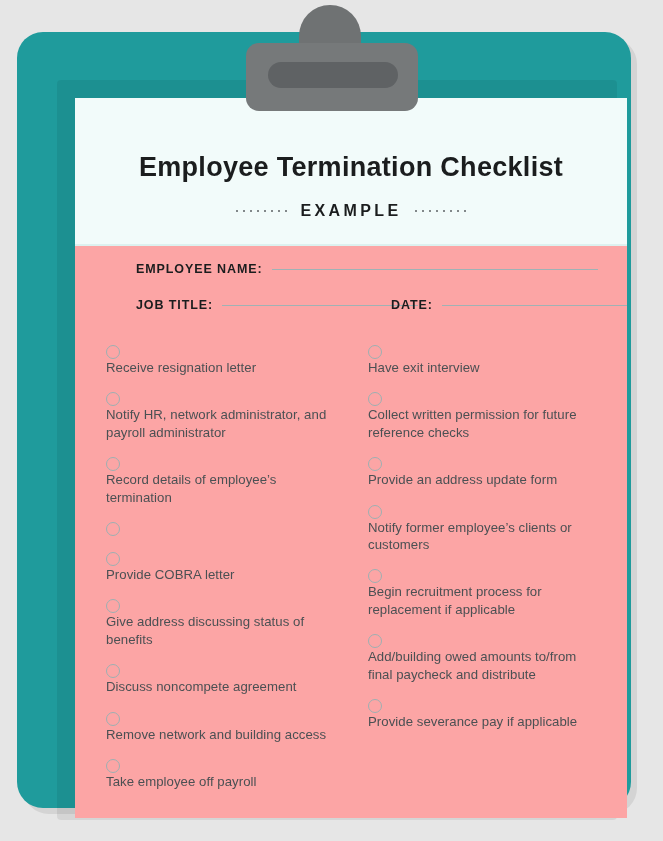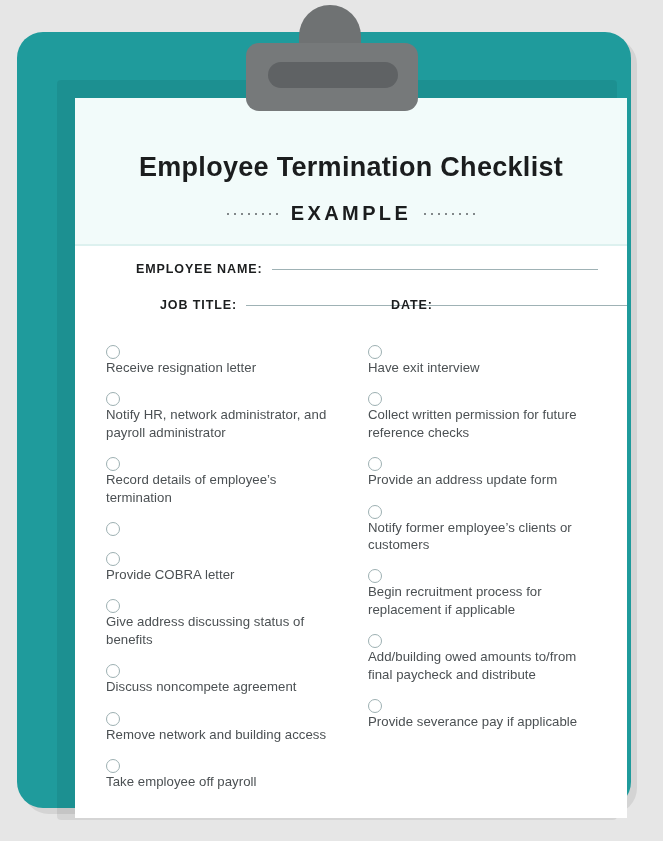--- a/index.html
+++ b/index.html
@@ -37,21 +37,21 @@
     background: rgba(0,0,0,0.07);
   }
 
   
   #paper-sheet {
     position: absolute;
     left: 58px;
     top: 66px;
     width: 552px;
     height: 720px;
-    background: #ffffff;
+    background: #fca5a5;
     overflow: hidden;
   }
 
   
   #header-band {
     position: absolute;
     left: 0;
     top: 0;
     width: 552px;
     height: 146px;
@@ -86,42 +86,42 @@
     align-items: center;
   }
   .dot-rule i {
     display: block;
     width: 2px;
     height: 2px;
     background: #5d6265;
     border-radius: 50%;
   }
   #example-label {
-    font-size: 20px;
+    font-size: 16px;
     font-weight: bold;
     letter-spacing: 3.4px;
     color: #1b1d1e;
     text-align: right;
   }
 
   
   #form-fields {
     position: absolute;
     left: 0;
     top: 146px;
     width: 552px;
   }
   .field-row {
     position: absolute;
     display: flex;
     align-items: baseline;
     padding-left: 28px;
   }
   #field-row-name { left: 33px; top: 18px; }
-  #field-row-job  { left: 33px; top: 54px; margin-left: 24px; }
+  #field-row-job  { left: 33px; top: 54px; }
   #field-row-date { left: 288px; top: 54px; }
   .field-label {
     font-size: 12.5px;
     font-weight: bold;
     letter-spacing: 0.9px;
     color: #1b1d1e;
     white-space: nowrap;
   }
   .field-line {
     height: 0;

